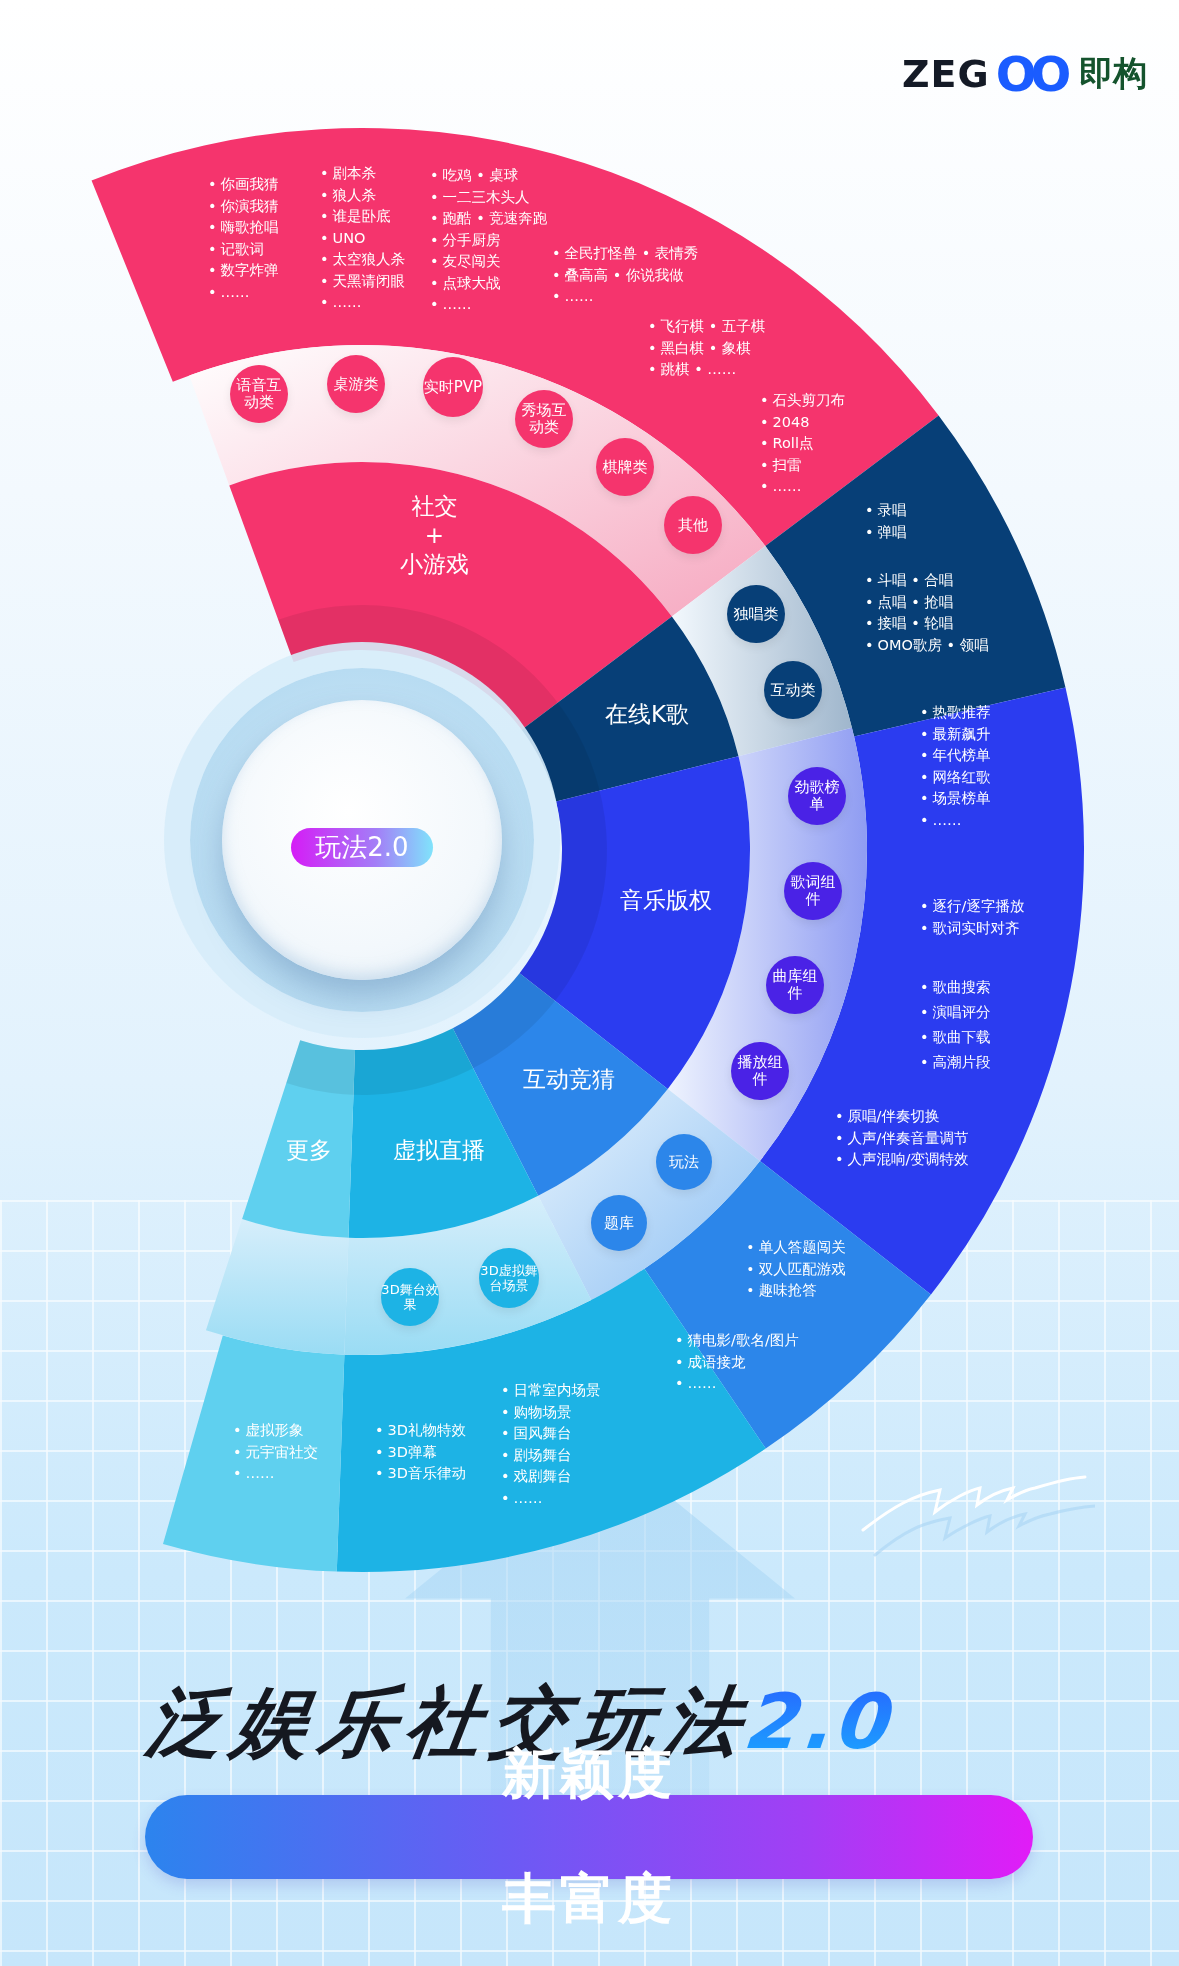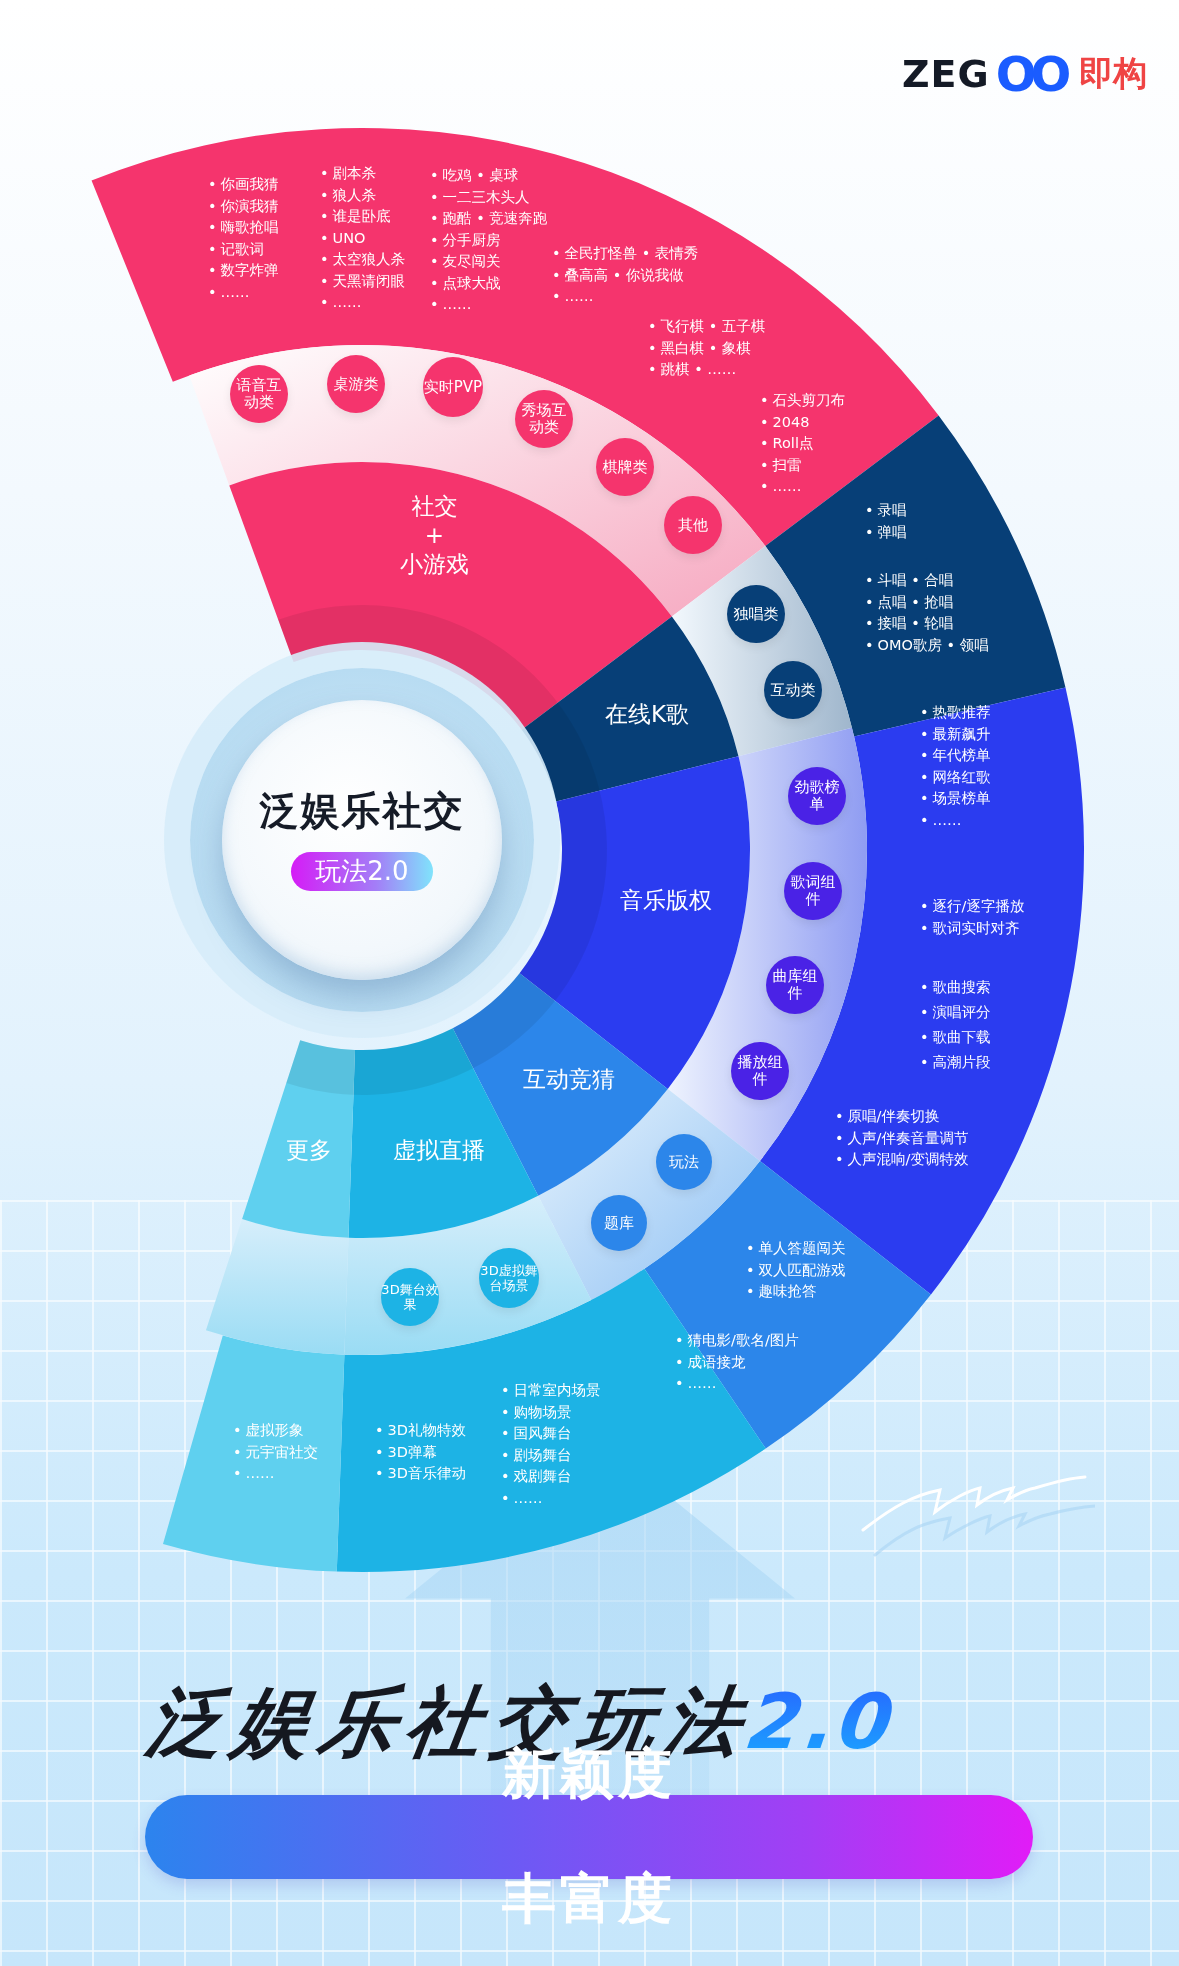--- a/index.html
+++ b/index.html
@@ -15,21 +15,21 @@
       linear-gradient(rgba(255,255,255,0.75) 2px, transparent 2px),
       linear-gradient(90deg, rgba(255,255,255,0.75) 2px, transparent 2px);
     background-size:46px 50px;
     opacity:0.8;
   }
   svg.rings { position:absolute; left:0; top:0; }
   .abs { position:absolute; }
   .logo { left:902px; top:46px; display:flex; align-items:center; gap:6px; }
   .logo .zeg { font-family:"DejaVu Sans",sans-serif; font-weight:bold; font-size:38px; color:#141a26; letter-spacing:1px; }
   .logo .oo { font-family:"DejaVu Sans",sans-serif; font-weight:bold; font-size:48px; color:#1a5cff; letter-spacing:-6px; }
-  .logo .cn { font-weight:bold; font-size:34px; color:#ef4444; margin-left:8px; }
+  .logo .cn { font-weight:bold; font-size:34px; color:#14532d; margin-left:8px; }
 
   ul.bul { list-style:none; color:#fff; font-size:14.5px; line-height:21.5px; }
   ul.bul li::before { content:"•"; margin-right:4px; }
   ul.bul.tight li { white-space:nowrap; }
 
   .seglabel { color:#fff; font-size:23px; text-align:center; line-height:29px; white-space:nowrap; }
   .dot {
     position:absolute; border-radius:50%; color:#fff; display:flex; align-items:center; justify-content:center;
     text-align:center; font-size:15px; line-height:17px; box-shadow:0 4px 10px rgba(0,0,0,0.08);
   }
@@ -242,21 +242,21 @@
     <li>演唱评分</li>
     <li>歌曲下载</li>
     <li>高潮片段</li>
   </ul>
 <ul class="abs bul tight" style="left:835px;top:1106px;">
     <li>原唱/伴奏切换</li>
     <li>人声/伴奏音量调节</li>
     <li>人声混响/变调特效</li>
   </ul>
 
-<ul class="abs bul tight" style="left:746px;top:1238px;">
+<ul class="abs bul tight" style="left:746px;top:1238px;font-family:Liberation Mono, monospace;">
     <li>单人答题闯关</li>
     <li>双人匹配游戏</li>
     <li>趣味抢答</li>
   </ul>
 <ul class="abs bul tight" style="left:675px;top:1330px;">
     <li>猜电影/歌名/图片</li>
     <li>成语接龙</li>
     <li>……</li>
   </ul>
 
@@ -275,21 +275,20 @@
   </ul>
 
 <ul class="abs bul tight" style="left:233px;top:1420px;">
     <li>虚拟形象</li>
     <li>元宇宙社交</li>
     <li>……</li>
   </ul>
 
 <div class="center-outer"></div>
 <div class="center-inner">
-  <div class="center-title">泛娱乐社交</div>
   <div class="center-pill">玩法2.0</div>
 </div>
 
 <svg class="abs" style="left:855px;top:1450px;" width="240" height="110" viewBox="0 0 240 110">
   <path d="M8 80 C40 55 60 45 85 40 L80 62 C95 50 115 40 125 38 L122 55 C135 45 148 40 158 38 L152 50 C162 44 170 40 180 38 C200 32 215 28 230 27" fill="none" stroke="#ffffff" stroke-width="3" stroke-linecap="round"></path>
   <path d="M20 105 C50 80 70 72 95 68 L90 88 C105 78 125 68 135 66 L132 82 C145 72 160 66 170 64 L164 76 C175 70 185 66 195 64 C210 60 225 57 240 56" fill="none" stroke="#a8d4f4" stroke-width="3" stroke-linecap="round" opacity="0.6"></path>
 </svg>
 
 <div class="abs title-main">
   <span>泛娱乐社交玩法</span><span class="title-ver">2.0</span>

